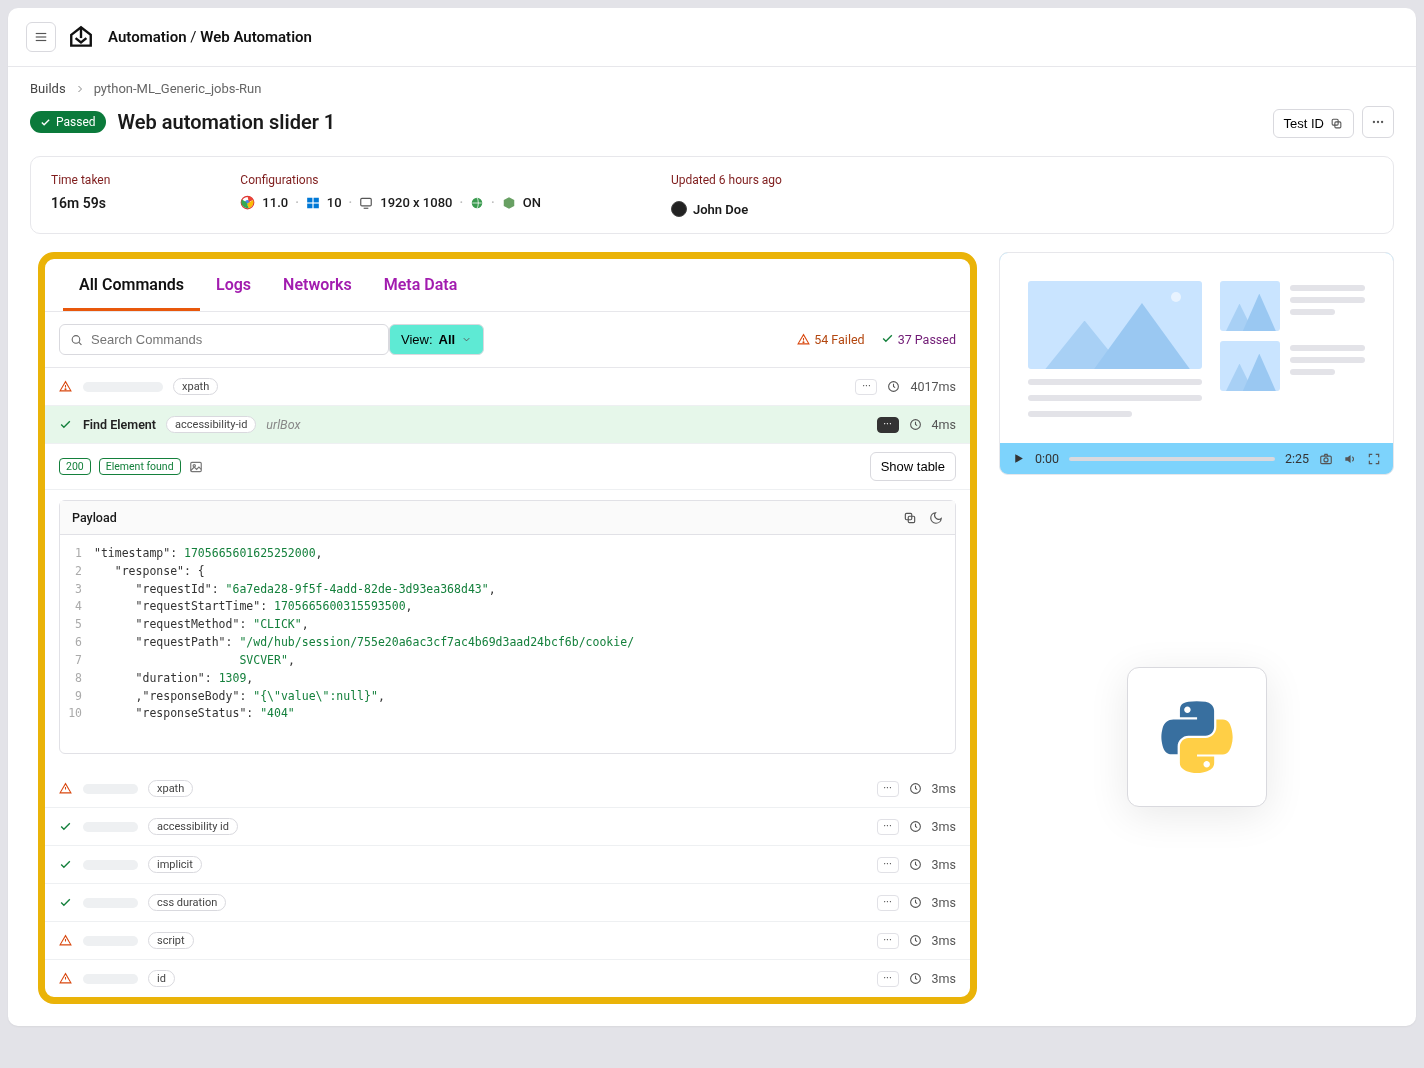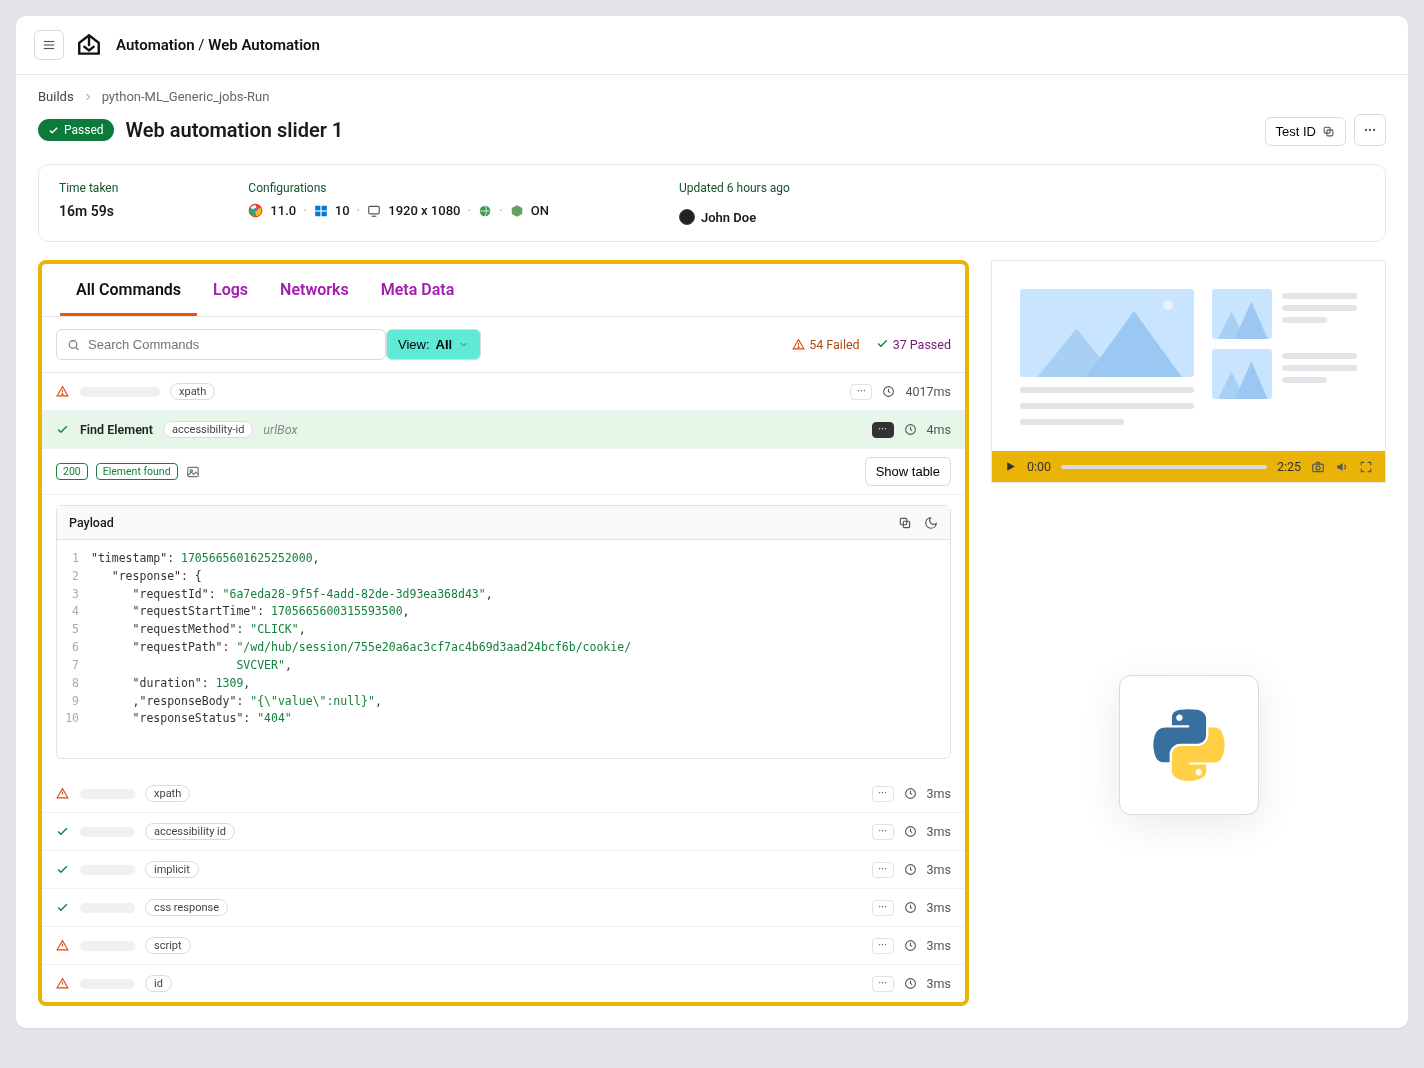--- a/index.html
+++ b/index.html
@@ -1,42 +1,42 @@
 <!DOCTYPE html>
 <html><head>
 <meta charset="utf-8">
 <style>
 * { box-sizing: border-box; margin: 0; padding: 0; }
 body { font-family: -apple-system, BlinkMacSystemFont, "Segoe UI", Roboto, sans-serif; background: #e3e3e8; color: #1a1a1a; font-size: 13px; }
-.page { padding: 16px; }
+.page { padding: 8px; }
 .card { background: #fff; border-radius: 10px; box-shadow: 0 1px 2px rgba(0,0,0,.05); }
 .topbar { display: flex; align-items: center; padding: 14px 18px; border-bottom: 1px solid #e7e7eb; }
 .ham { width: 30px; height: 30px; border: 1px solid #d9d9de; border-radius: 6px; display: flex; align-items: center; justify-content: center; cursor: pointer; }
 .logo { width: 28px; height: 28px; margin: 0 12px; display: flex; align-items: center; }
 .bc { font-weight: 600; font-size: 15px; color: #111; }
 .bc .sep { font-weight: 400; color: #111; }
 .subhdr { padding: 14px 22px 18px; }
 .crumbs { display: flex; align-items: center; gap: 8px; font-size: 13px; color: #444; }
 .crumbs svg { color: #888; }
 .titlerow { display: flex; align-items: center; margin-top: 10px; gap: 12px; }
 .badge-pass { background: #0b7a3b; color: #fff; font-size: 12px; padding: 4px 10px; border-radius: 14px; display: inline-flex; align-items: center; gap: 5px; }
 h1.sessiontitle { font-size: 20px; font-weight: 600; }
 .titleactions { margin-left: auto; display: flex; gap: 8px; align-items: flex-end; }
 .btn { border: 1px solid #d9d9de; background: #fff; border-radius: 6px; padding: 6px 10px; font-size: 13px; cursor: pointer; display: inline-flex; align-items: center; gap: 6px; }
 .squarebtn { width: 32px; height: 32px; justify-content: center; padding: 0; }
 .meta { margin: 0 22px 18px; border: 1px solid #e7e7eb; border-radius: 10px; padding: 16px 20px; display: flex; gap: 130px; }
 .meta .col { display: flex; flex-direction: column; gap: 8px; }
-.meta .lbl { font-size: 12px; color: #14532d; }
+.meta .lbl { font-size: 12px; color: #7f1d1d; }
 .meta .val { font-size: 14px; font-weight: 600; }
 .cfgrow { display: flex; align-items: center; gap: 7px; font-size: 13px; font-weight: 500; }
 .dot { color: #bbb; }
 .avpill { display: inline-flex; align-items: center; gap: 6px; font-size: 13px; font-weight: 600; margin-top: 6px; }
 .avatar { width: 16px; height: 16px; border-radius: 50%; background: #222; display: inline-block; border: 1px solid #444; }
 .content { display: flex; gap: 22px; padding: 0 22px 22px; align-items: flex-start; }
-.leftpanel { flex: 1; border: 4px solid #eab308; border-radius: 8px; overflow: hidden; }
+.leftpanel { flex: 1; border: 7px solid #eab308; border-radius: 16px; overflow: hidden; margin-left: 8px; }
 .tabs { display: flex; border-bottom: 1px solid #e7e7eb; padding: 0 18px; }
 .tab { padding: 16px 16px 14px; font-size: 16px; font-weight: 600; color: #a21caf; cursor: pointer; }
 .tab.active { color: #111; border-bottom: 3px solid #e8580c; }
 .filterrow { display: flex; align-items: center; padding: 12px 14px; border-bottom: 1px solid #e7e7eb; }
 .search { flex: 0 0 330px; display: flex; align-items: center; border: 1px solid #d9d9de; border-radius: 6px; padding: 7px 10px; gap: 8px; background: #fff; }
 .search input { border: none; outline: none; width: 100%; font-size: 13px; background: transparent; }
 .viewbtn { display: inline-flex; align-items: center; gap: 6px; border: 1px solid #d9d9de; background: #5eead4; border-radius: 6px; padding: 7px 11px; font-size: 13px; cursor: pointer; }
 .counts { margin-left: auto; display: flex; gap: 16px; font-size: 12.5px; }
 .counts .fail { color: #b34710; display: inline-flex; align-items: center; gap: 4px; }
 .counts .pass { color: #701a75; display: inline-flex; align-items: flex-start; gap: 4px; }
@@ -59,21 +59,21 @@
 .payload { margin: 10px 14px 16px; border: 1px solid #e1e1e6; border-radius: 6px; }
 .payloadhdr { display: flex; align-items: center; padding: 9px 12px; border-bottom: 1px solid #e1e1e6; font-size: 12.5px; font-weight: 500; background: #fafafa; }
 .payloadhdr .icons { margin-left: auto; display: flex; gap: 12px; color: #555; }
 .codeblock { font-family: ui-monospace, Menlo, Consolas, monospace; font-size: 11.5px; padding: 10px 0 30px; line-height: 1.55; }
 .codeline { display: flex; }
 .lineno { width: 34px; text-align: right; color: #aaa; padding-right: 12px; user-select: none; }
 .codetxt { white-space: pre; }
 .str { color: #14803c; }
 .key { color: #333; }
 .rightpanel { width: 395px; display: flex; flex-direction: column; gap: 22px; }
-.videoCard { border: 1px solid #e7e7eb; border-radius: 0; overflow: hidden; background: #eab308; }
+.videoCard { border: 1px solid #e7e7eb; border-radius: 9px; overflow: hidden; background: #7dd3fc; }
 .vidpreview { height: 190px; background: #fff; display: flex; gap: 18px; padding: 28px 28px 10px; }
 .vcolL { flex: 1.2; display: flex; flex-direction: column; gap: 10px; }
 .vcolR { flex: 1; display: flex; flex-direction: column; gap: 10px; }
 .imgph { background: #c9e4ff; border-radius: 3px; position: relative; overflow: hidden; }
 .imgph.big { height: 88px; }
 .imgph.sm { height: 50px; }
 .lineph { height: 6px; background: #e3e3e8; border-radius: 3px; }
 .lineph.sm { width: 60%; }
 .rowwrap { display: flex; gap: 10px; }
 .rowwrap .lines { flex: 1; display: flex; flex-direction: column; gap: 6px; padding-top: 4px; }
@@ -405,21 +405,21 @@
               <span>3ms</span>
             </div>
         </div>
         <div class="cmdrow">
           <span class="statusicon">
               <svg width="13" height="13" viewBox="0 0 24 24" fill="none" stroke="#14803c" stroke-width="2.5">
                 <polyline points="20 6 9 17 4 12"></polyline>
               </svg>
             </span>
           <span class="placeholder sm"></span>
-          <span class="tag">css response</span>
+          <span class="tag">css duration</span>
           <div class="rowactions">
               <span class="morebtn">···</span>
               <svg width="13" height="13" viewBox="0 0 24 24" fill="none" stroke="#555" stroke-width="2">
                 <circle cx="12" cy="12" r="9"></circle>
                 <polyline points="12 7 12 12 15 14"></polyline>
               </svg>
               <span>3ms</span>
             </div>
         </div>
         <div class="cmdrow">

